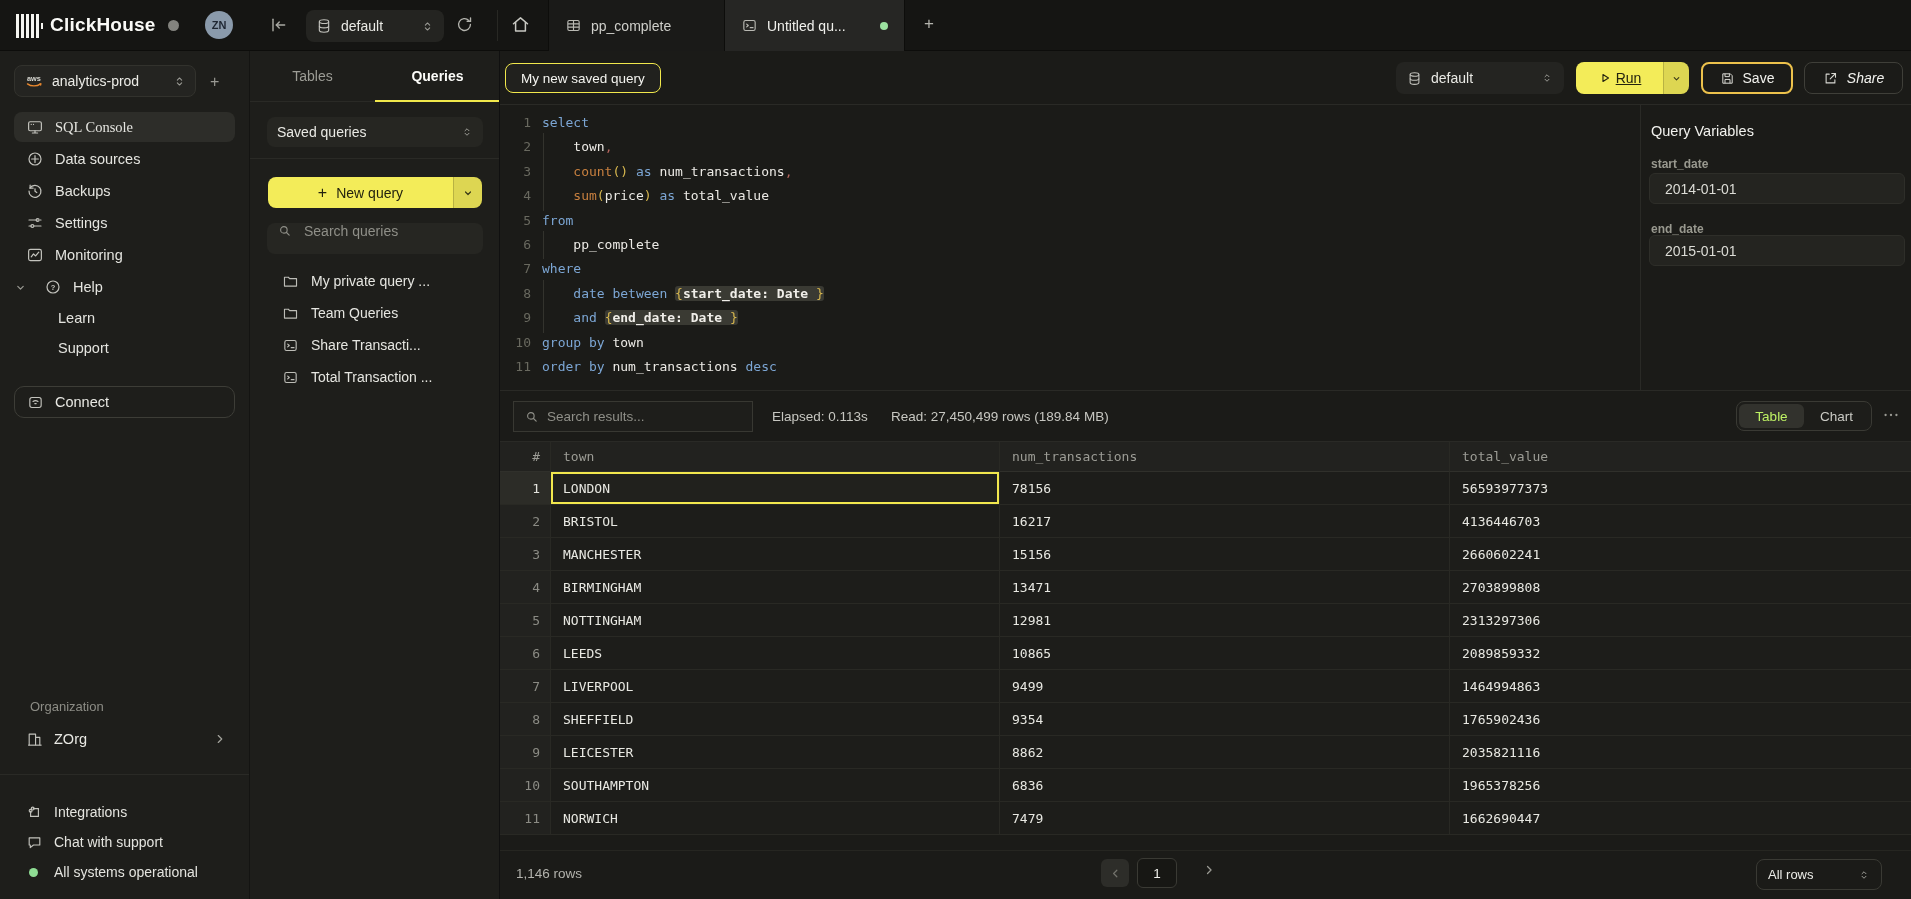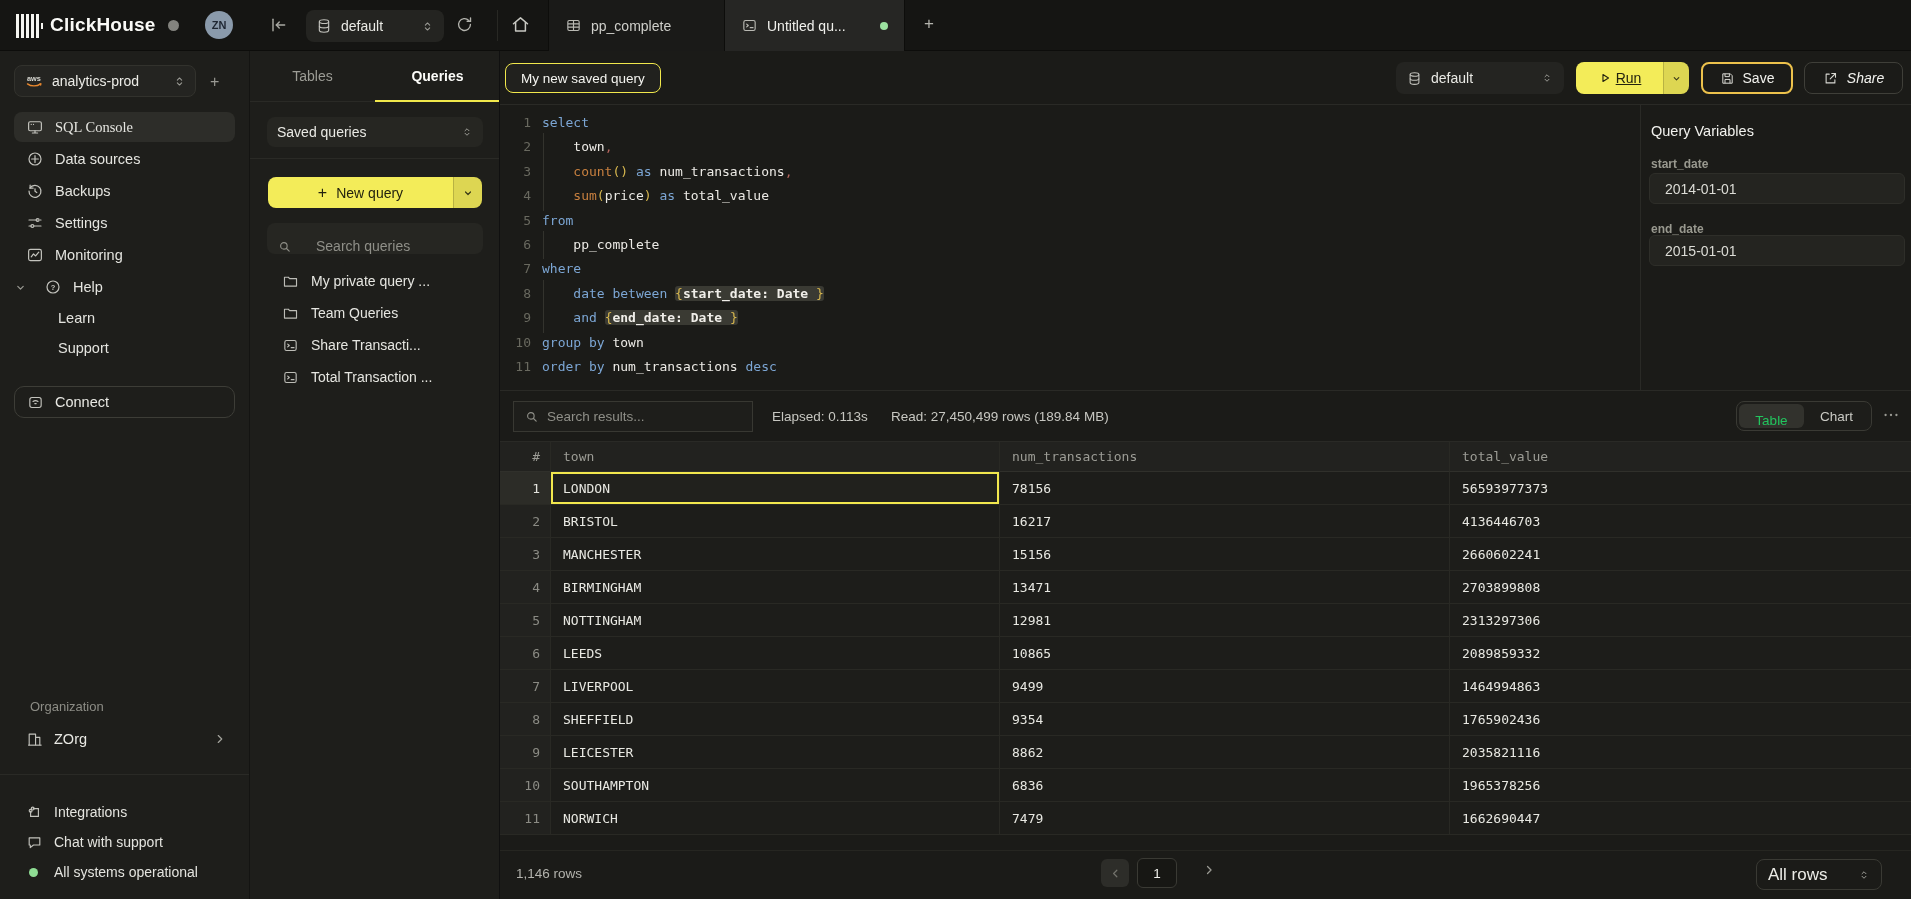--- a/index.html
+++ b/index.html
@@ -59,21 +59,21 @@
   .qp-tab { width:125px; display:flex; align-items:center; justify-content:center; font-size:14px; color:#9c9c95; cursor:pointer; position:relative; }
   .qp-tab.active { color:#fcfcf9; font-weight:600; }
   .qp-tab.active::after { content:''; position:absolute; left:0; right:0; bottom:-1px; height:2px; background:#f1e84c; }
   .qp-filter { left:17px; top:66px; width:216px; height:30px; background:#262622; border-radius:8px; display:flex; align-items:center; padding:0 10px; font-size:14px; color:#e9e9e4; cursor:pointer; }
   .qp-filter .lbl { flex:1; }
   .qp-div { left:0; top:107px; width:250px; height:1px; background:#2a2a26; }
   .newq-btn { left:18px; top:126px; width:214px; height:31px; border-radius:8px; overflow:hidden; display:flex; cursor:pointer; }
   .newq-main { flex:1; background:#f3ec59; color:#23230f; display:flex; align-items:center; justify-content:center; gap:9px; font-size:14px; font-weight:500; }
   .newq-main .plus { font-size:16px; font-weight:400; }
   .newq-chev { width:29px; background:#ddd652; border-left:1px solid #b8b242; display:flex; align-items:center; justify-content:center; color:#3a3a18; }
-  .qp-search { left:17px; top:172px; width:216px; height:31px; background:#262622; border-radius:8px; display:flex; align-items:flex-end; padding:0 10px; gap:24px; color:#8f8f88; }
+  .qp-search { left:17px; top:172px; width:216px; height:31px; background:#262622; border-radius:8px; display:flex; align-items:flex-start; padding:0 10px; gap:12px; color:#8f8f88; }
   .qp-search input { flex:1; background:none; border:none; outline:none; color:#d8d8d2; font-size:14px; font-family:"Liberation Sans",sans-serif; }
   .qp-search input::placeholder { color:#8f8f88; }
   .q-item { left:14px; width:228px; height:30px; display:flex; align-items:center; padding:0 0 0 18px; gap:12px; font-size:14px; font-weight:500; color:#e6e6e1; border-radius:8px; cursor:pointer; }
   .q-item .ic { color:#bdbdb7; }
 
   
   .main { position:absolute; left:499px; top:51px; width:1412px; height:848px; background:#1b1b18; border-left:1px solid #101010; }
   .main > * { position:absolute; }
   .tabrow { left:0; top:0; width:1412px; height:54px; border-bottom:1px solid #2a2a26; }
   .tabrow > * { position:absolute; }
@@ -112,42 +112,42 @@
   .rbar { left:0; top:339px; width:1412px; height:51px; border-top:1px solid #2a2a26; }
   .rbar > * { position:absolute; }
   .r-search { left:13px; top:10px; width:240px; height:31px; background:#1e1e1b; border:1px solid #383832; border-radius:0; display:flex; align-items:center; padding:0 10px; gap:8px; color:#8f8f88; }
   .r-search input { flex:1; background:none; border:none; outline:none; color:#d8d8d2; font-size:13.5px; font-family:"Liberation Sans",sans-serif; }
   .r-search input::placeholder { color:#8f8f88; }
   .r-stat { top:18px; font-size:13.5px; color:#c7c7c1; }
   .r-elapsed { left:272px; }
   .r-read { left:391px; }
   .viewtoggle { left:1236px; top:10px; width:136px; height:30px; border:1px solid #3a3a34; border-radius:8px; background:#1d1d1a; display:flex; padding:2px; }
   .vt-seg { flex:1; display:flex; align-items:center; justify-content:center; font-size:13.5px; color:#cacac4; border-radius:6px; cursor:pointer; }
-  .vt-seg.active { background:#32322d; color:#22c55e;align-items:flex-end; }
+  .vt-seg.active { background:#32322d; color:#bef264; }
   .more-btn { left:1381px; top:14px; color:#9a9a93; cursor:pointer; }
 
   
   .rtable { left:0; top:390px; width:1412px; }
   .trow { display:flex; height:33px; }
   .trow.head { height:31px; }
   .tcell { flex:none; display:flex; align-items:center; padding:0 12px; font-family:"DejaVu Sans Mono",monospace; font-size:13px; color:#e8e8e2; background:#1d1d1a; border-bottom:1px solid #292924; border-right:1px solid #292924; overflow:hidden; }
   .c0 { width:51px; justify-content:flex-end; padding-right:10px; background:#22221f; color:#8b8b84; }
   .c1 { width:449px; } .c2 { width:450px; } .c3 { width:462px; border-right:none; }
   .trow.head .tcell { background:#22221f; color:#9c9c95; border-top:1px solid #2a2a26; border-bottom:1px solid #30302b; }
   .trow.sel .c0 { background:#2c2c27; color:#e2e2dc; }
   .cell-sel { box-shadow:inset 0 0 0 2px #f2e84e; background:#21211d; }
 
   
   .bbar { left:0; top:799px; width:1412px; height:49px; background:#1b1b18; border-top:1px solid #262621; }
   .bbar > * { position:absolute; }
   .total-rows { left:16px; top:15px; font-size:13.5px; color:#b3b3ad; }
   .pg-prev { left:601px; top:8px; width:28px; height:28px; background:#2d2d29; border-radius:6px; display:flex; align-items:center; justify-content:center; color:#73736c; cursor:default; }
   .pg-page { left:637px; top:7px; width:40px; height:30px; background:#171714; border:1px solid #3a3a34; border-radius:6px; color:#f0f0ec; font-size:13.5px; text-align:center; outline:none; font-family:"Liberation Sans",sans-serif; }
   .pg-next { left:702px; top:12px; color:#9a9a93; cursor:pointer; }
-  .size-select { left:1256px; top:8px; width:126px; height:31px; border:1px solid #3a3a34; border-radius:8px; display:flex; align-items:center; padding:0 11px; gap:8px; font-size:17px; color:#ececе7; color:#ecece7; cursor:pointer; }
+  .size-select { left:1256px; top:8px; width:126px; height:31px; border:1px solid #3a3a34; border-radius:8px; display:flex; align-items:center; padding:0 11px; gap:8px; font-size:13px; color:#ececе7; color:#ecece7; cursor:pointer; }
   .size-select .lbl { flex:1; }
 </style>
 </head>
 <body>
 
 <div class="app">
 
   <div class="topbar">
     <span class="ic brand-logo">
       <svg width="27" height="26" viewBox="0 0 27 26" fill="#f5f5f1">

